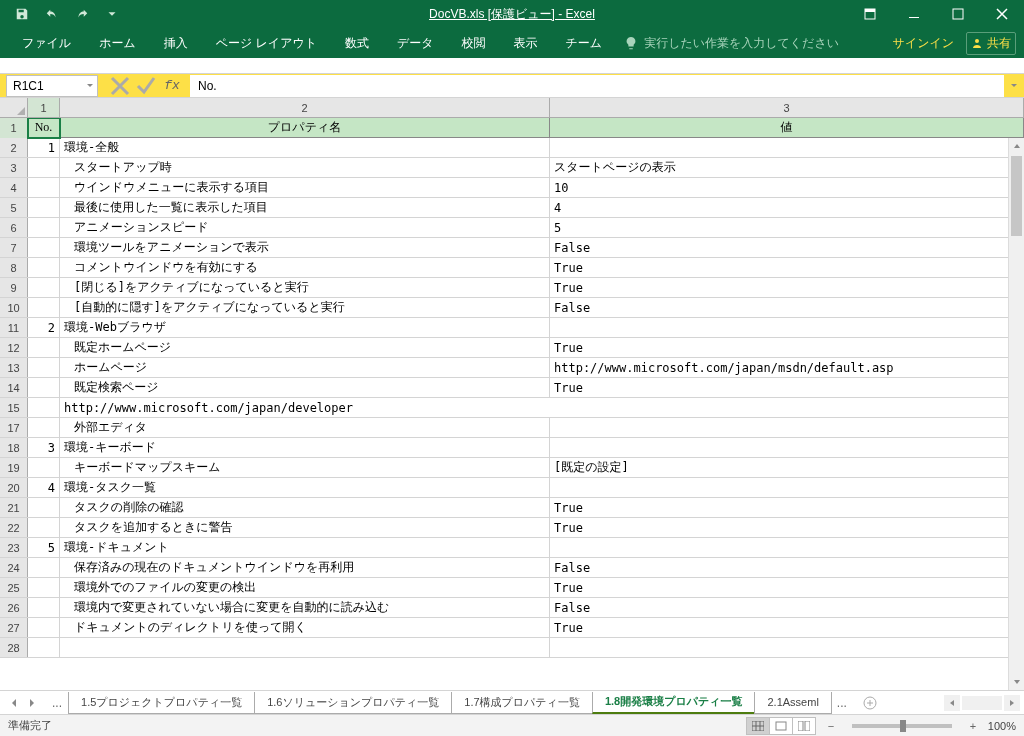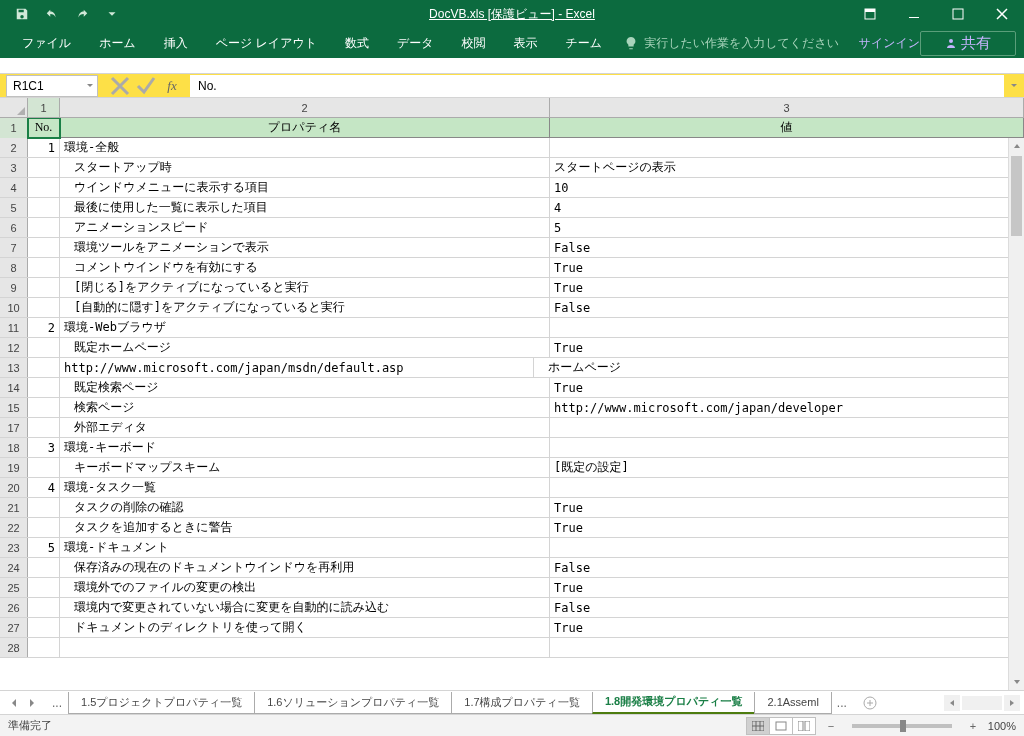--- a/index.html
+++ b/index.html
@@ -11,31 +11,31 @@
 .qat-btn svg { width: 14px; height: 14px; }
 .title-center { position: absolute; left: 50%; transform: translateX(-50%); font-size: 12px; color: #fff; white-space: nowrap; text-decoration: underline; }
 .win-controls { margin-left: auto; display: flex; }
 .win-btn { width: 44px; height: 28px; display: flex; align-items: center; justify-content: center; color: #fff; }
 .win-btn svg { width: 12px; height: 12px; }
 
 .ribbon-tabs { height: 30px; background: #0c6b3f; display: flex; align-items: center; padding: 0 8px; gap: 0; color: #fff; }
 .rtab { padding: 0 14px; height: 30px; display: flex; align-items: center; font-size: 12px; cursor: pointer; }
 .tell-me { display: flex; align-items: center; gap: 6px; margin-left: 8px; color: #a8d4bb; }
 .tell-me svg { width: 14px; height: 14px; }
-.signin-area { margin-left: auto; display: flex; align-items: center; color: #c4b5fd; }
-.share-btn { display: flex; align-items: center; gap: 4px; padding: 2px 24px; border: 1px solid #5a9e7a; border-radius: 2px; font-size: 15px; }
+.signin-area { margin-left: auto; display: flex; align-items: center; gap: 12px; color: #fde047; }
+.share-btn { display: flex; align-items: center; gap: 4px; padding: 2px 4px; border: 1px solid #5a9e7a; border-radius: 2px; font-size: 12px; }
 
 .ribbon-spacer { height: 16px; background: #fff; border-bottom: 1px solid #d4d4d4; }
 
 .formula-bar { height: 24px; display: flex; align-items: center; border-bottom: 1px solid #d4d4d4; background: #fde047; }
 .name-box { width: 92px; height: 22px; border: 1px solid #c0c0c0; margin-left: 6px; display: flex; align-items: center; padding: 0 6px; font-size: 12px; position: relative; background: #fff; }
 .name-box-dd { position: absolute; right: 2px; top: 3px; }
 .fb-btns { display: flex; align-items: center; margin-left: 10px; gap: 2px; }
 .fb-btn { width: 24px; height: 20px; display: flex; align-items: center; justify-content: center; color: #888; }
-.fx { font-style: italic; font-family: Liberation Serif, serif; font-size: 13px; color: #666; }
+.fx { font-style: italic; font-family: Liberation Mono, monospace; font-size: 13px; color: #666; }
 .formula-input { flex: 1; height: 22px; border: none; padding: 0 8px; font-size: 12px; outline: none; margin-left: 6px; }
 .fb-expand { width: 20px; display: flex; align-items: center; justify-content: center; color: #888; }
 
 .grid-area { position: relative; height: 592px; display: flex; flex-direction: column; }
 .col-headers { height: 20px; display: flex; background: #e6e6e6; border-bottom: 1px solid #ababab; }
 .select-all { width: 28px; border-right: 1px solid #ababab; background: #e6e6e6; position: relative; }
 .select-all::after { content: ''; position: absolute; right: 2px; bottom: 2px; border-style: solid; border-width: 0 0 8px 8px; border-color: transparent transparent #b0b0b0 transparent; }
 .col-h { border-right: 1px solid #ababab; display: flex; align-items: center; justify-content: center; font-size: 11px; color: #444; background: #e6e6e6; }
 .col-h.sel { background: #d3e5d3; }
 .col-1 { width: 32px; }
@@ -271,33 +271,32 @@
         </div>
         <div class="grow">
           <div class="row-h">12</div>
           <div class="cell c1"></div>
           <div class="cell c2 indent">既定ホームページ</div>
           <div class="cell c3">True</div>
         </div>
         <div class="grow">
           <div class="row-h">13</div>
           <div class="cell c1"></div>
+          <div class="cell c2 indent">ホームページ</div>
           <div class="cell c3">http://www.microsoft.com/japan/msdn/default.asp</div>
-          <div class="cell c2 indent">ホームページ</div>
         </div>
         <div class="grow">
           <div class="row-h">14</div>
           <div class="cell c1"></div>
           <div class="cell c2 indent">既定検索ページ</div>
           <div class="cell c3">True</div>
         </div>
         <div class="grow">
           <div class="row-h">15</div>
           <div class="cell c1"></div>
-          <div class="cell c2 indent">検索ページ</div>
           <div class="cell c3">http://www.microsoft.com/japan/developer</div>
         </div>
         <div class="grow">
           <div class="row-h">17</div>
           <div class="cell c1"></div>
           <div class="cell c2 indent">外部エディタ</div>
         </div>
         <div class="grow">
           <div class="row-h">18</div>
           <div class="cell c1">3</div>

